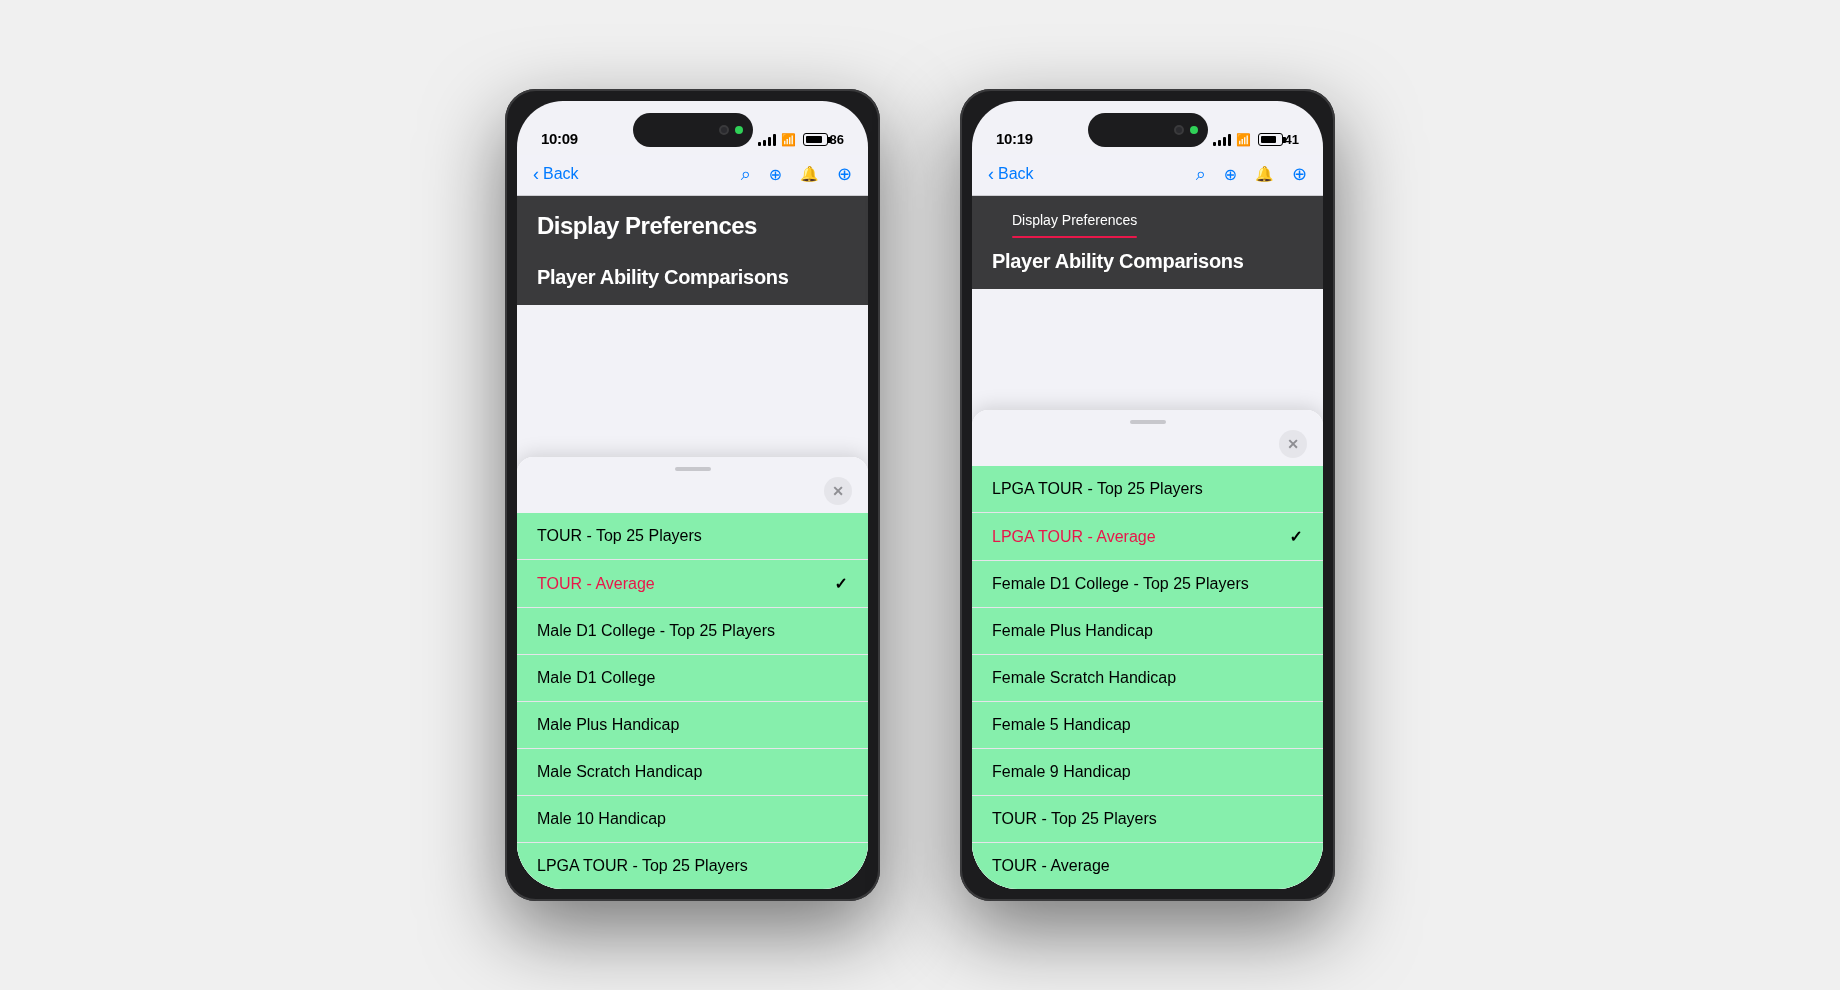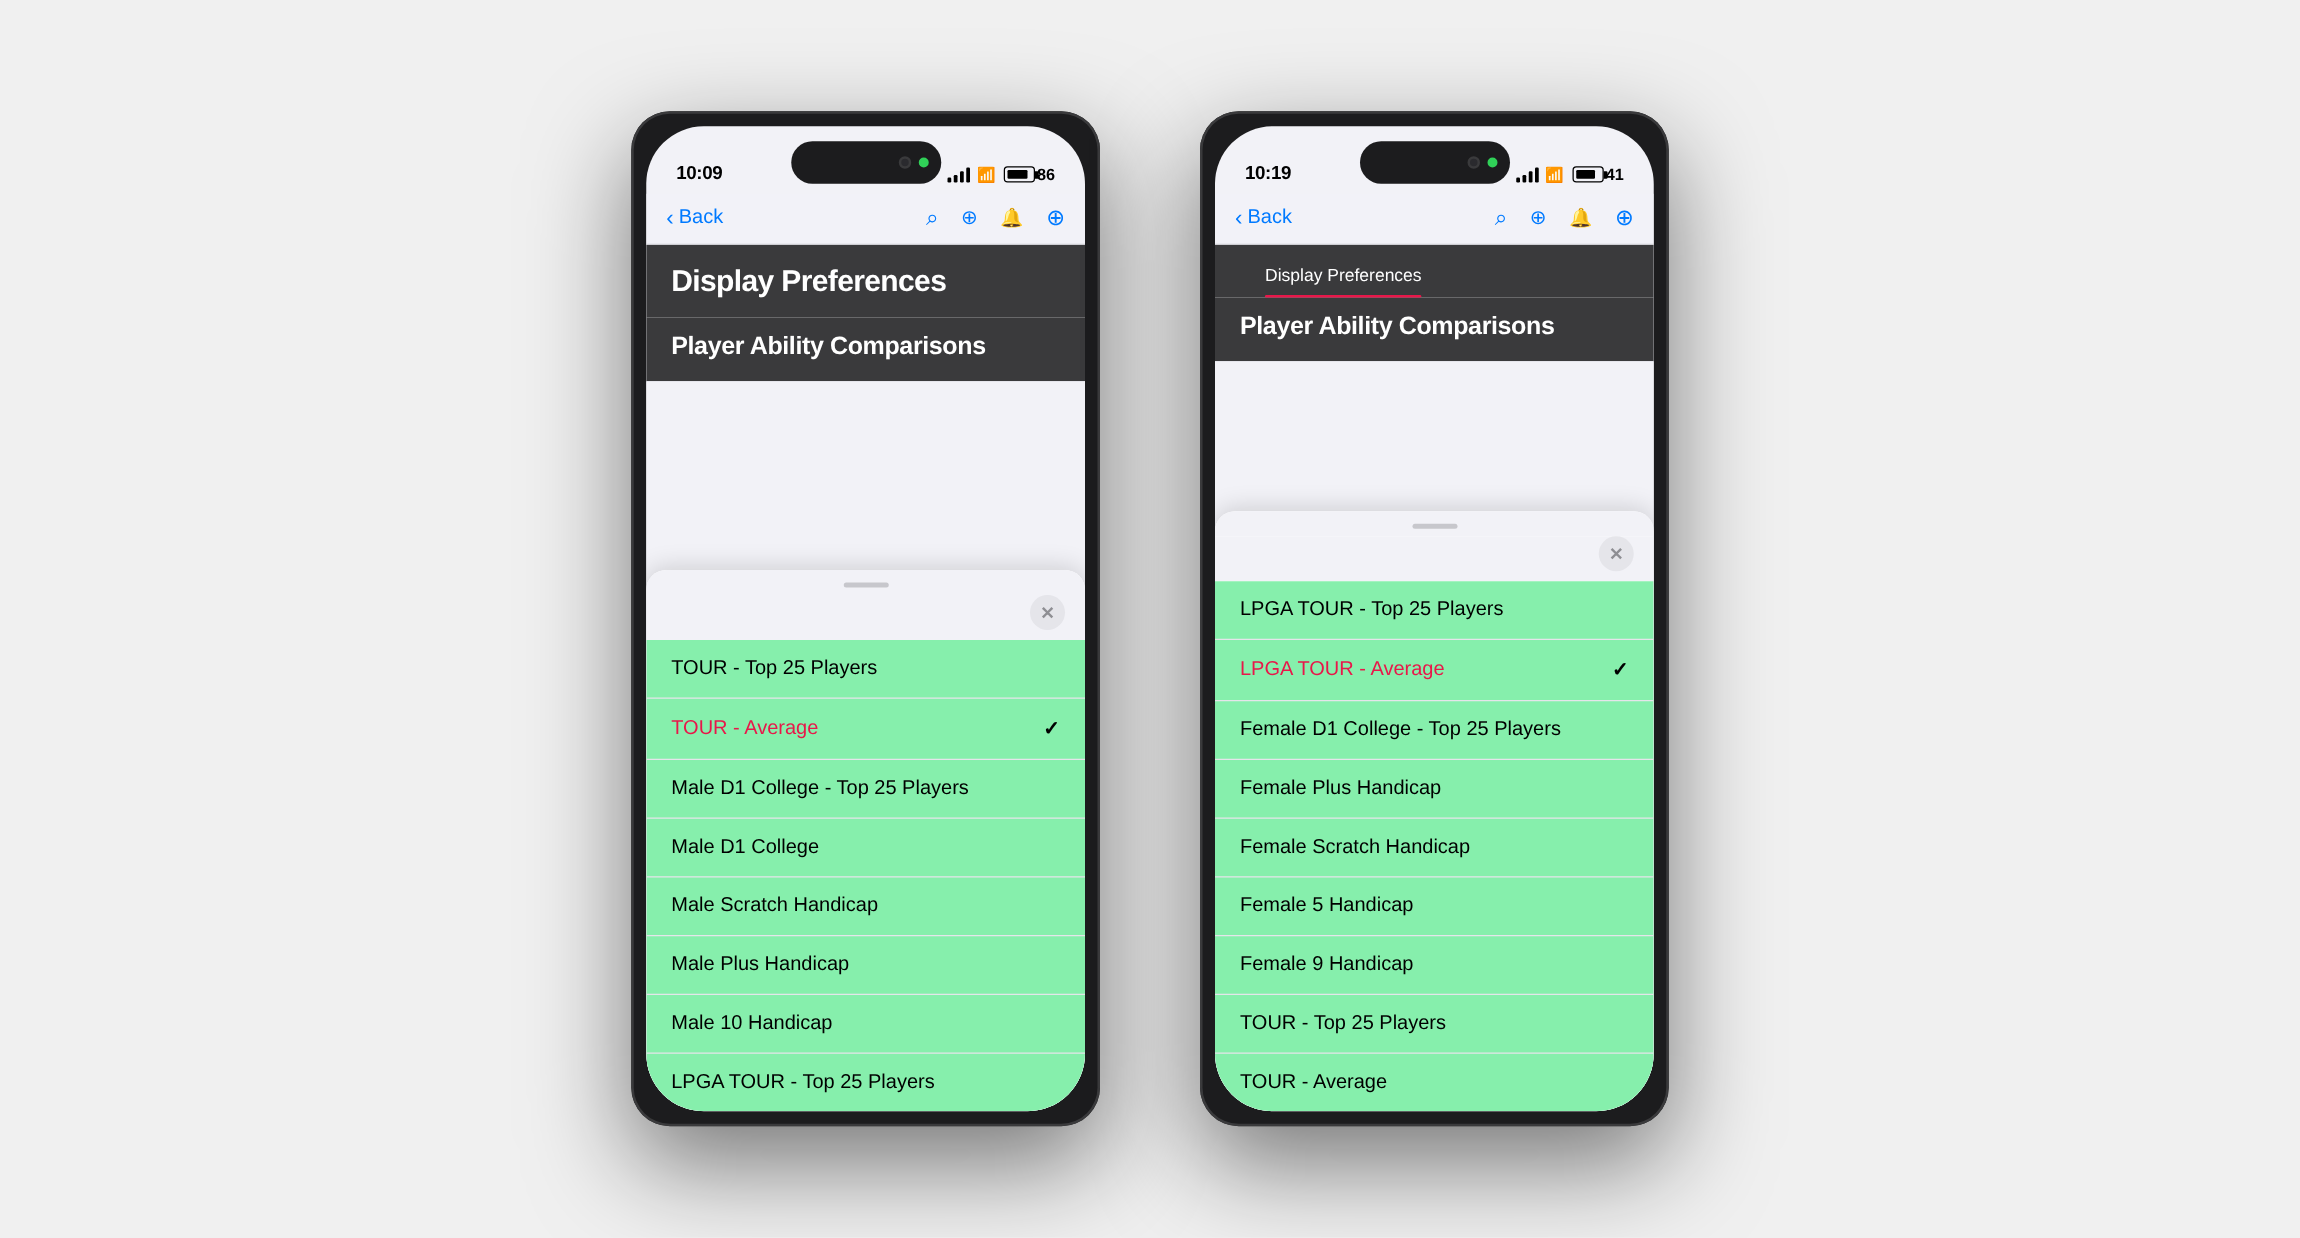--- a/index.html
+++ b/index.html
@@ -399,24 +399,24 @@
                 <span>TOUR - Average</span>
                 <span class="checkmark">✓</span>
               </div>
               <div class="sheet-item">
                 <span>Male D1 College - Top 25 Players</span>
               </div>
               <div class="sheet-item">
                 <span>Male D1 College</span>
               </div>
               <div class="sheet-item">
+                <span>Male Plus Handicap</span>
+              </div>
+              <div class="sheet-item">
                 <span>Male Scratch Handicap</span>
-              </div>
-              <div class="sheet-item">
-                <span>Male Plus Handicap</span>
               </div>
               <div class="sheet-item">
                 <span>Male 10 Handicap</span>
               </div>
               <div class="sheet-item">
                 <span>LPGA TOUR - Top 25 Players</span>
               </div>
             </div>
         </div>
       </div>

